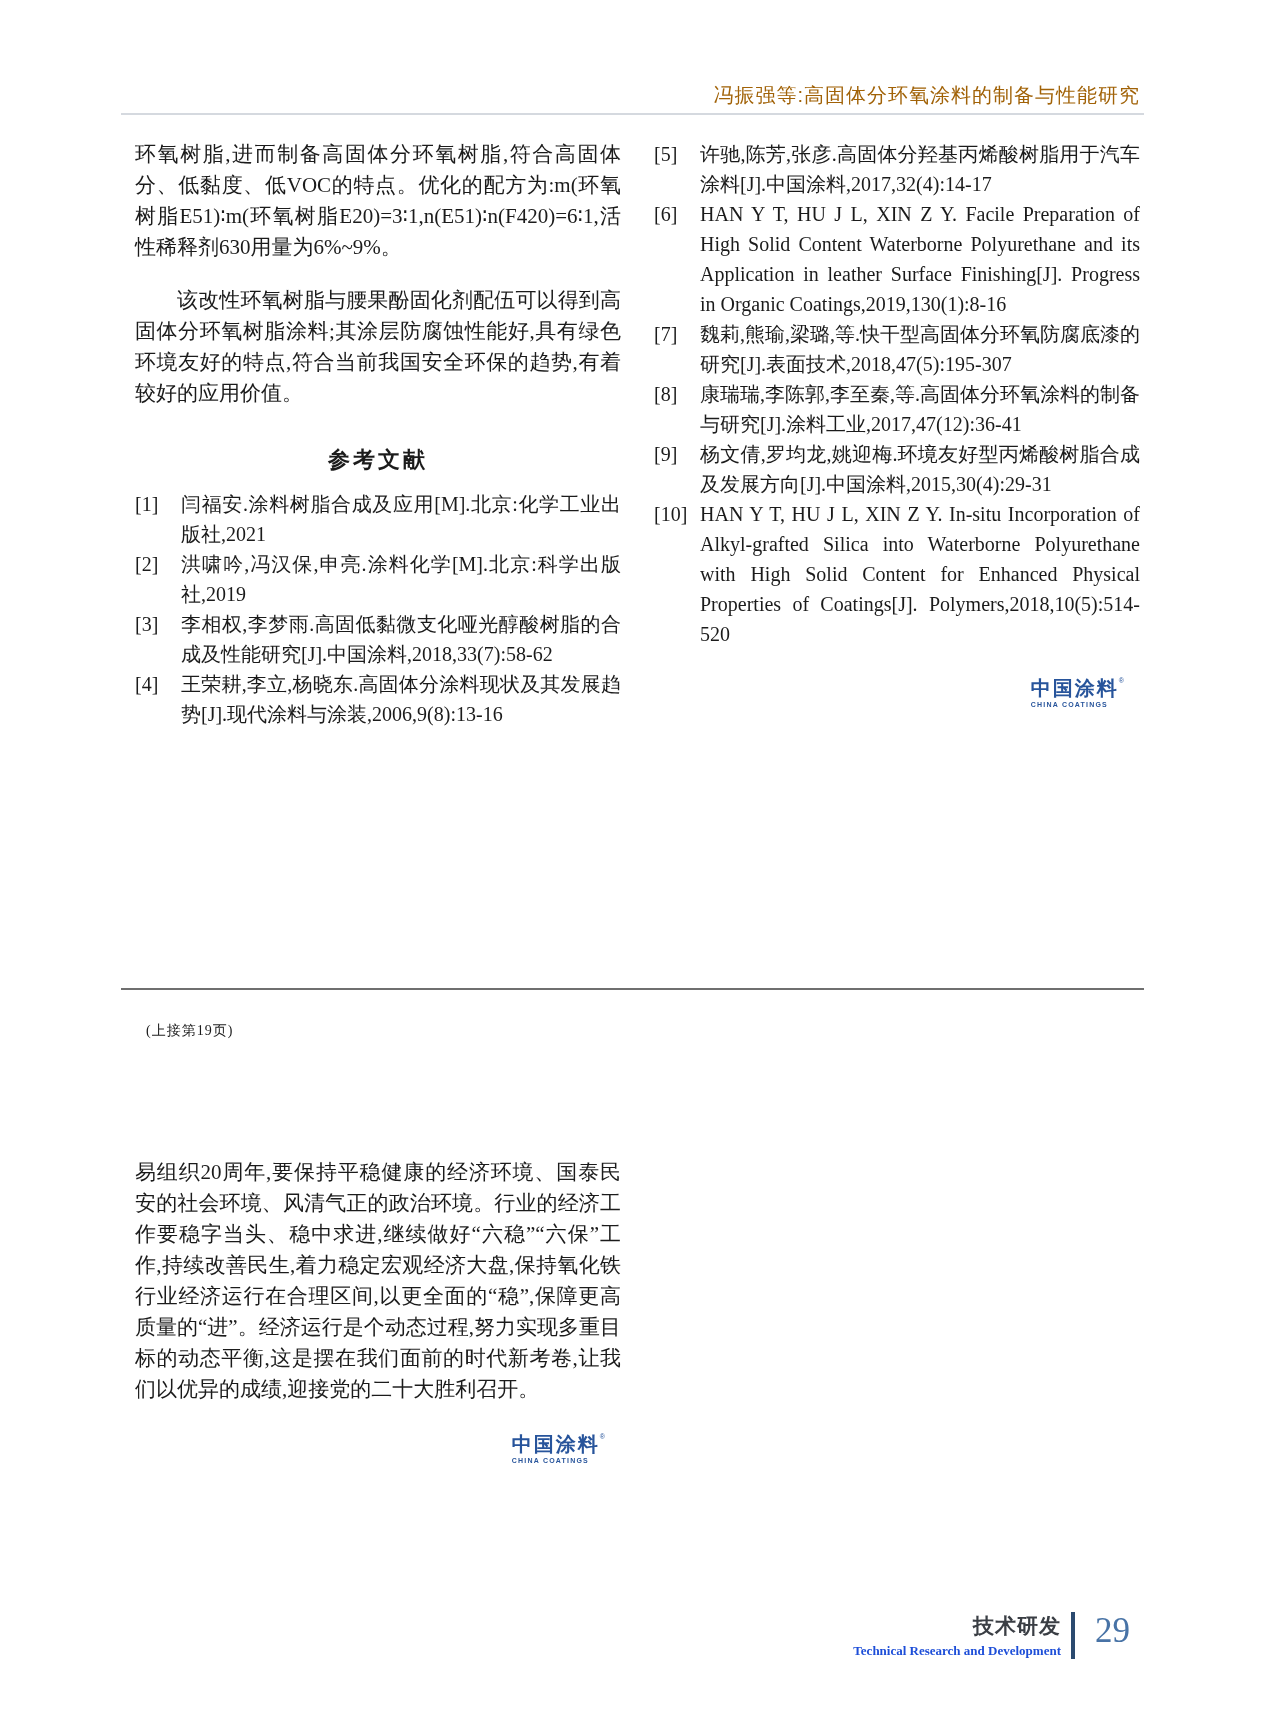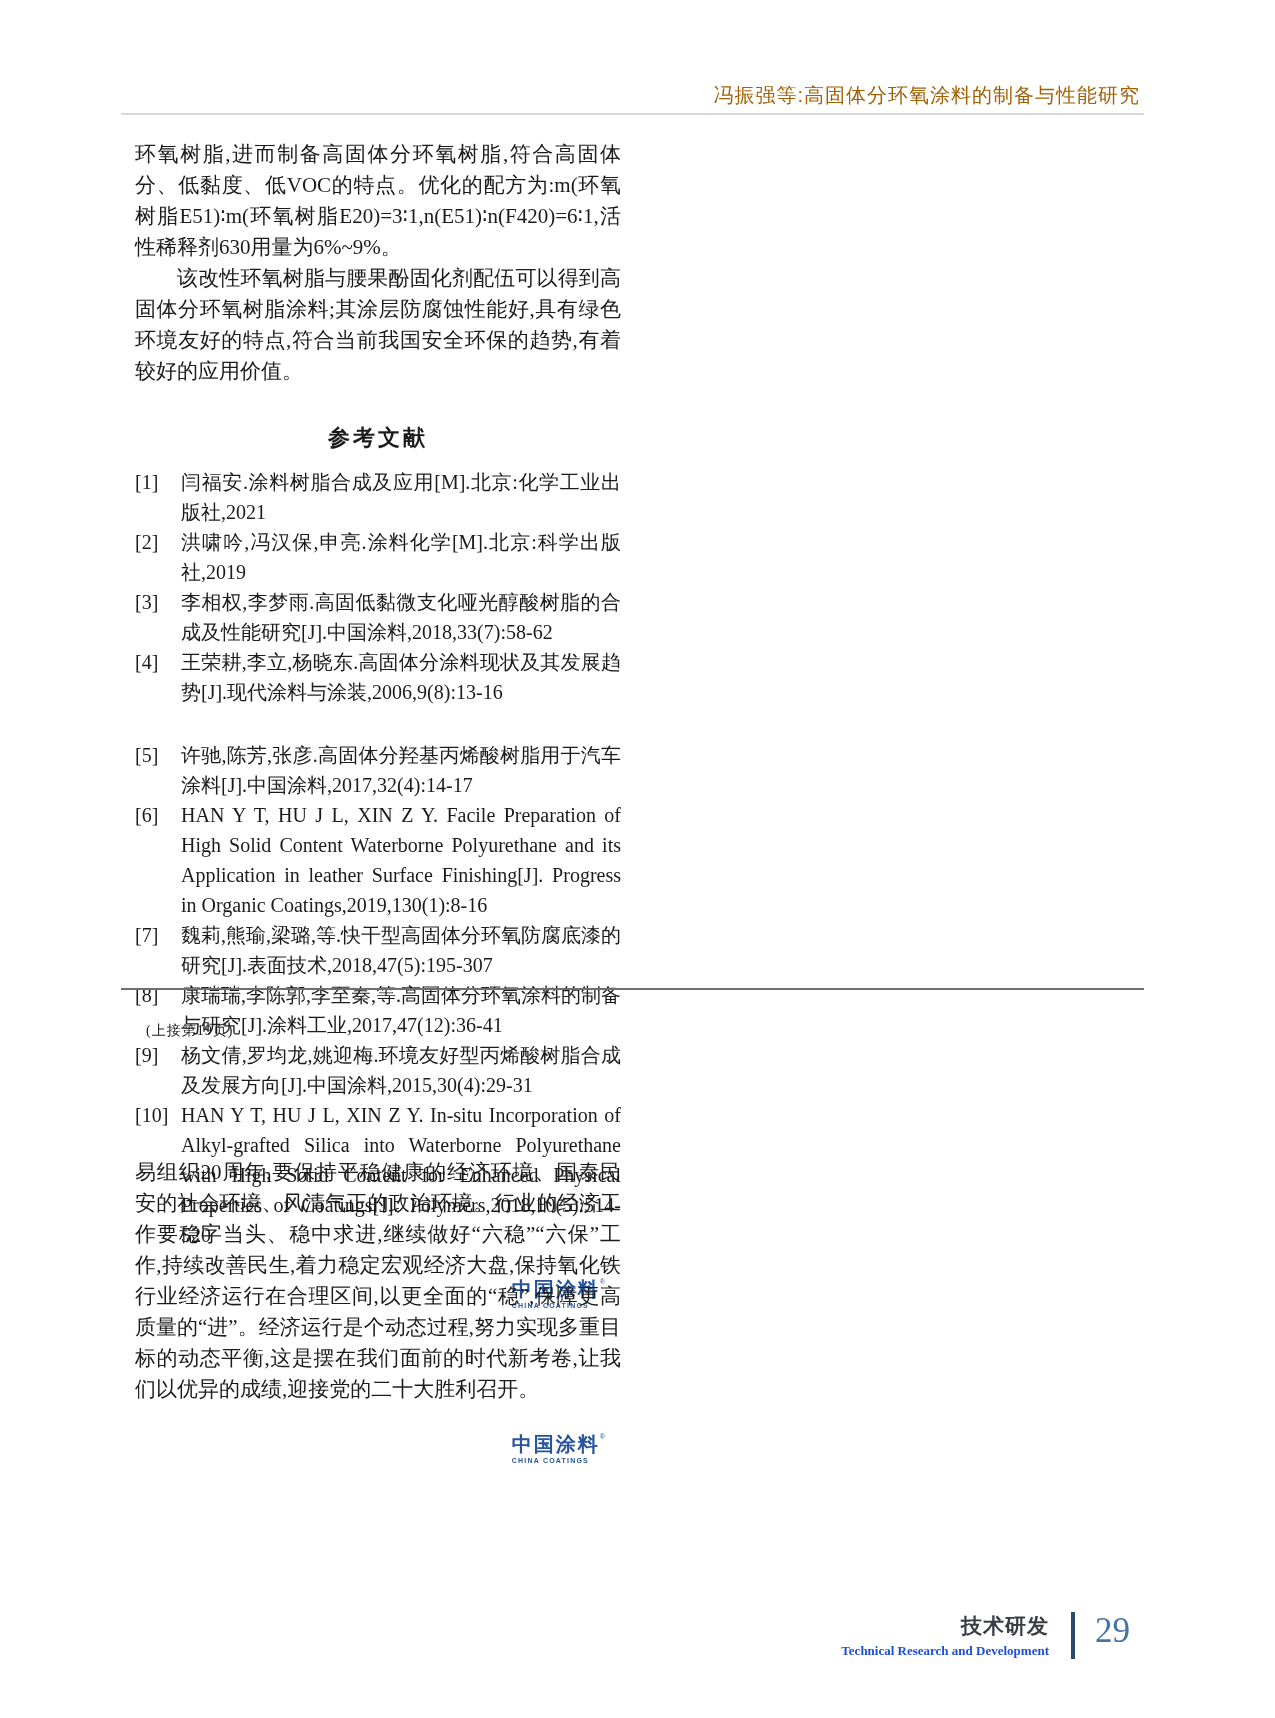--- a/index.html
+++ b/index.html
@@ -18,31 +18,31 @@
     font-family:"Liberation Sans","DejaVu Sans",sans-serif;
     font-size:20px;color:#a16207;letter-spacing:1px;
   }
   .header-rule{
     position:absolute;top:113px;left:121px;right:131px;
     height:2px;background:#d5d9df;
   }
   
   .cols{
     position:absolute;left:135px;width:1005px;
-    display:flex;gap:33px;flex-direction:column;
+    display:flex;gap:33px;
   }
   .cols.top{top:139px;}
   .cols.bottom{top:1157px;}
   .col{width:486px;}
   .para{
     font-size:21px;line-height:31px;
     text-align:justify;text-justify:inter-ideograph;
     margin:0;
   }
-  .para.indent{text-indent:2em;}
+  .para.indent{text-indent:2em;margin-top:22px;}
   
   .ref-heading{
     font-family:"Liberation Sans","DejaVu Sans",sans-serif;
     font-weight:bold;font-size:22px;
     text-align:center;letter-spacing:3px;
     margin:36px 0 14px 0;
   }
   .ref-item{
     display:flex;align-items:flex-start;
     font-size:20px;line-height:30px;
@@ -75,21 +75,21 @@
     font-family:"Liberation Sans","DejaVu Sans",sans-serif;
     font-weight:bold;font-size:27px;color:#b23b32;
   }
   .section-no{margin-right:26px;}
   .section-title{letter-spacing:2px;}
   
   .footer{
     position:absolute;top:1612px;right:145px;
     display:flex;align-items:stretch;
   }
-  .footer-labels{text-align:right;padding-right:22px;}
+  .footer-labels{text-align:right;padding-right:10px;}
   .footer-cn{
     font-family:"Liberation Sans","DejaVu Sans",sans-serif;
     font-weight:bold;font-size:21px;color:#3a3e44;letter-spacing:1px;
   }
   .footer-en{
     font-size:13px;font-weight:bold;color:#1d4ed8;margin-top:3px;
   }
   .footer-bar{width:4px;background:#2b4a6f;}
   .footer-page{
     font-size:35px;color:#4873a6;line-height:1.1;

